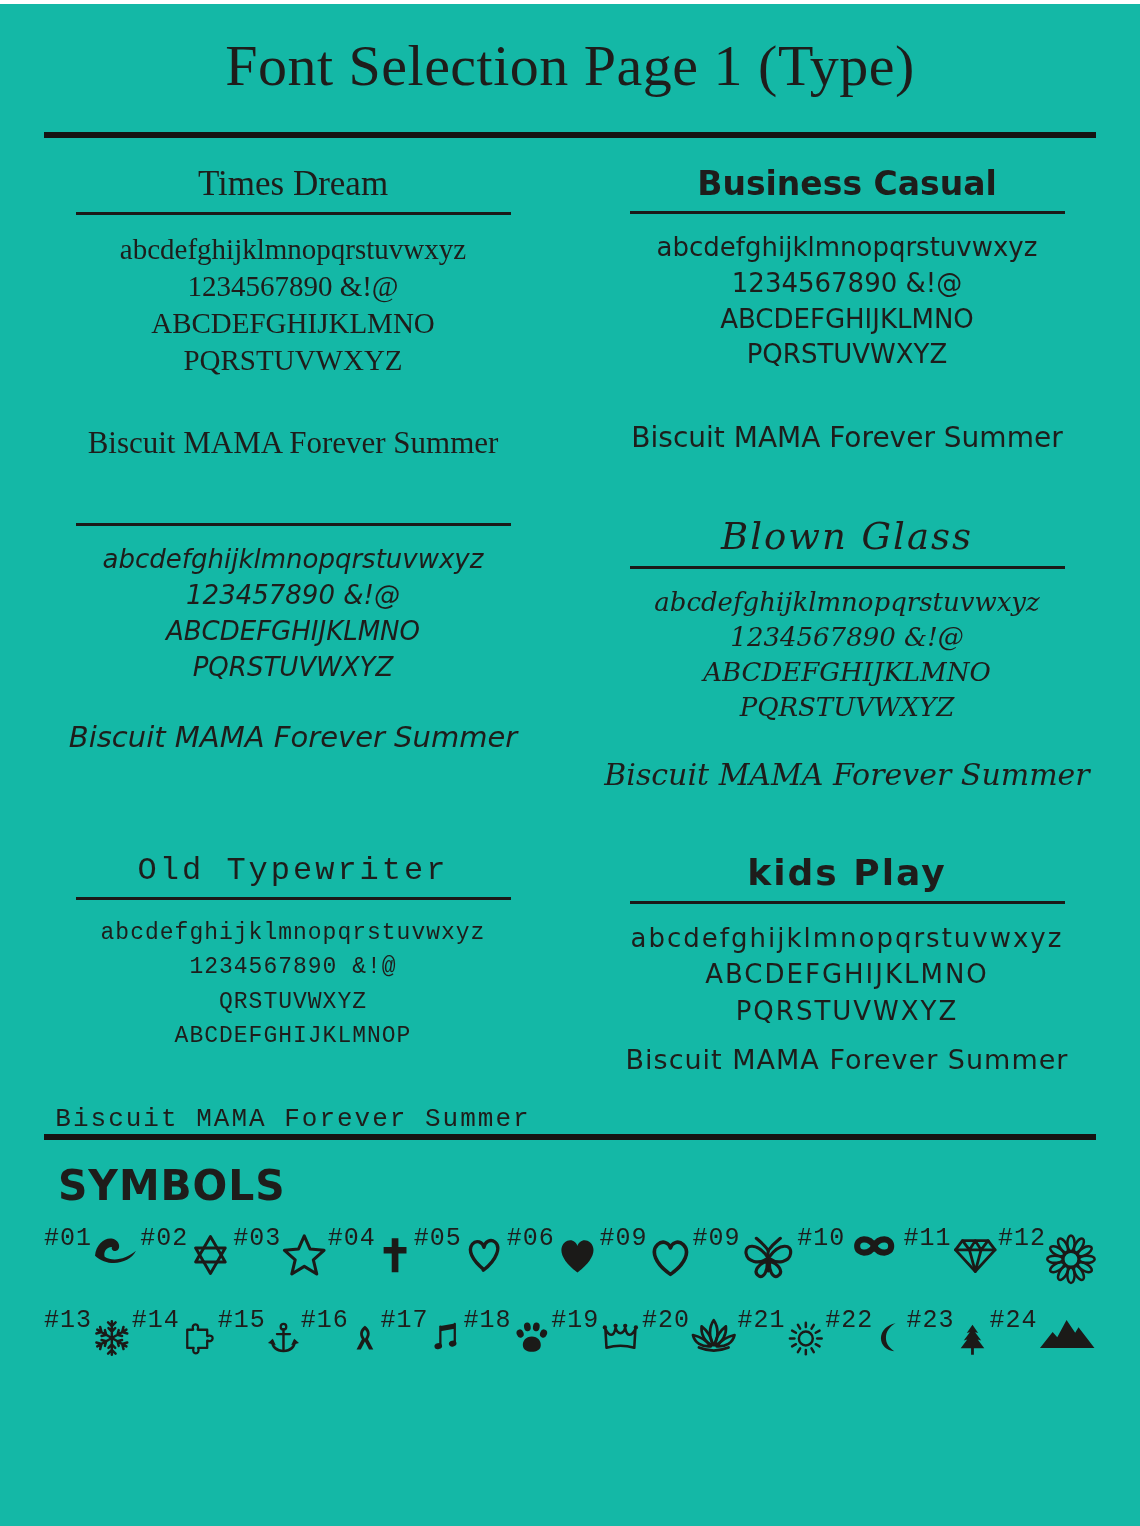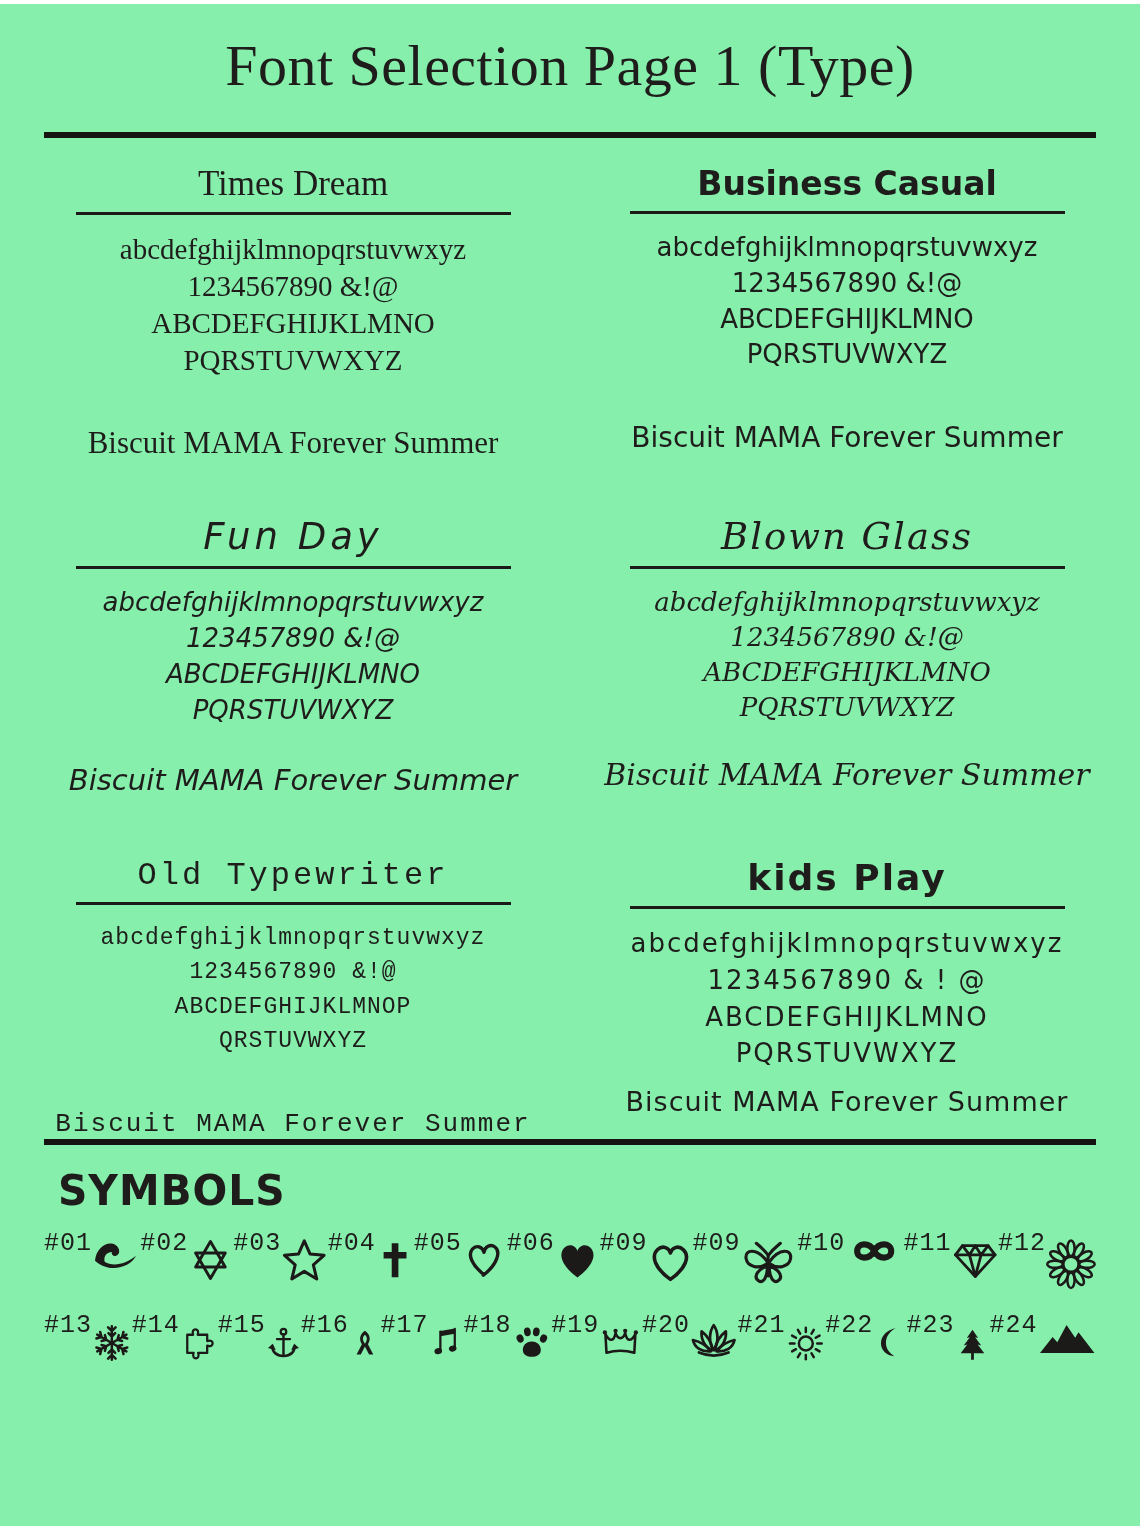--- a/index.html
+++ b/index.html
@@ -4,21 +4,21 @@
 <style>
   html,body{margin:0;padding:0;}
   body{
     width:1140px;height:1526px;overflow:hidden;
     background:#ffffff;
     font-family:"Liberation Sans",sans-serif;
     color:#1e1d1b;
   }
   .page{
     width:1140px;height:1522px;margin-top:4px;
-    background:#86efac;
+    background:#14b8a6;
     position:relative;
   }
   
   .page-title{
     margin:0;padding-top:30px;
     text-align:center;
     font-family:"Liberation Serif",serif;
     font-weight:normal;
     font-size:58px;line-height:1.1;
     letter-spacing:0.5px;
@@ -119,21 +119,20 @@
       <h2>Business Casual</h2>
       <div class="hline"></div>
       <div class="line">abcdefghijklmnopqrstuvwxyz</div>
       <div class="line">1234567890 &amp;!@</div>
       <div class="line">ABCDEFGHIJKLMNO</div>
       <div class="line">PQRSTUVWXYZ</div>
       <div class="sample">Biscuit MAMA Forever Summer</div>
     </section>
 
     <section class="card row2 font-fun">
-      <h2>Fun Day</h2>
       <div class="hline"></div>
       <div class="line">abcdefghijklmnopqrstuvwxyz</div>
       <div class="line">123457890 &amp;!@</div>
       <div class="line">ABCDEFGHIJKLMNO</div>
       <div class="line">PQRSTUVWXYZ</div>
       <div class="sample">Biscuit MAMA Forever Summer</div>
     </section>
 
     <section class="card row2 font-blown">
       <h2>Blown Glass</h2>
@@ -143,30 +142,29 @@
       <div class="line">ABCDEFGHIJKLMNO</div>
       <div class="line">PQRSTUVWXYZ</div>
       <div class="sample">Biscuit MAMA Forever Summer</div>
     </section>
 
     <section class="card row3 font-typewriter">
       <h2>Old Typewriter</h2>
       <div class="hline"></div>
       <div class="line">abcdefghijklmnopqrstuvwxyz</div>
       <div class="line">1234567890 &amp;!@</div>
+      <div class="line">QRSTUVWXYZ</div>
       <div class="line">ABCDEFGHIJKLMNOP</div>
-      <div class="line">QRSTUVWXYZ</div>
       <div class="sample">Biscuit MAMA Forever Summer</div>
     </section>
 
     <section class="card row3 font-kids">
       <h2>kids Play</h2>
       <div class="hline"></div>
       <div class="line">abcdefghijklmnopqrstuvwxyz</div>
-      <div class="line">1234567890 &amp; ! @</div>
       <div class="line">ABCDEFGHIJKLMNO</div>
       <div class="line">PQRSTUVWXYZ</div>
       <div class="sample">Biscuit MAMA Forever Summer</div>
     </section>
 
   </div>
 
   <div class="rule rule2"></div>
 
   <section class="symbols">

